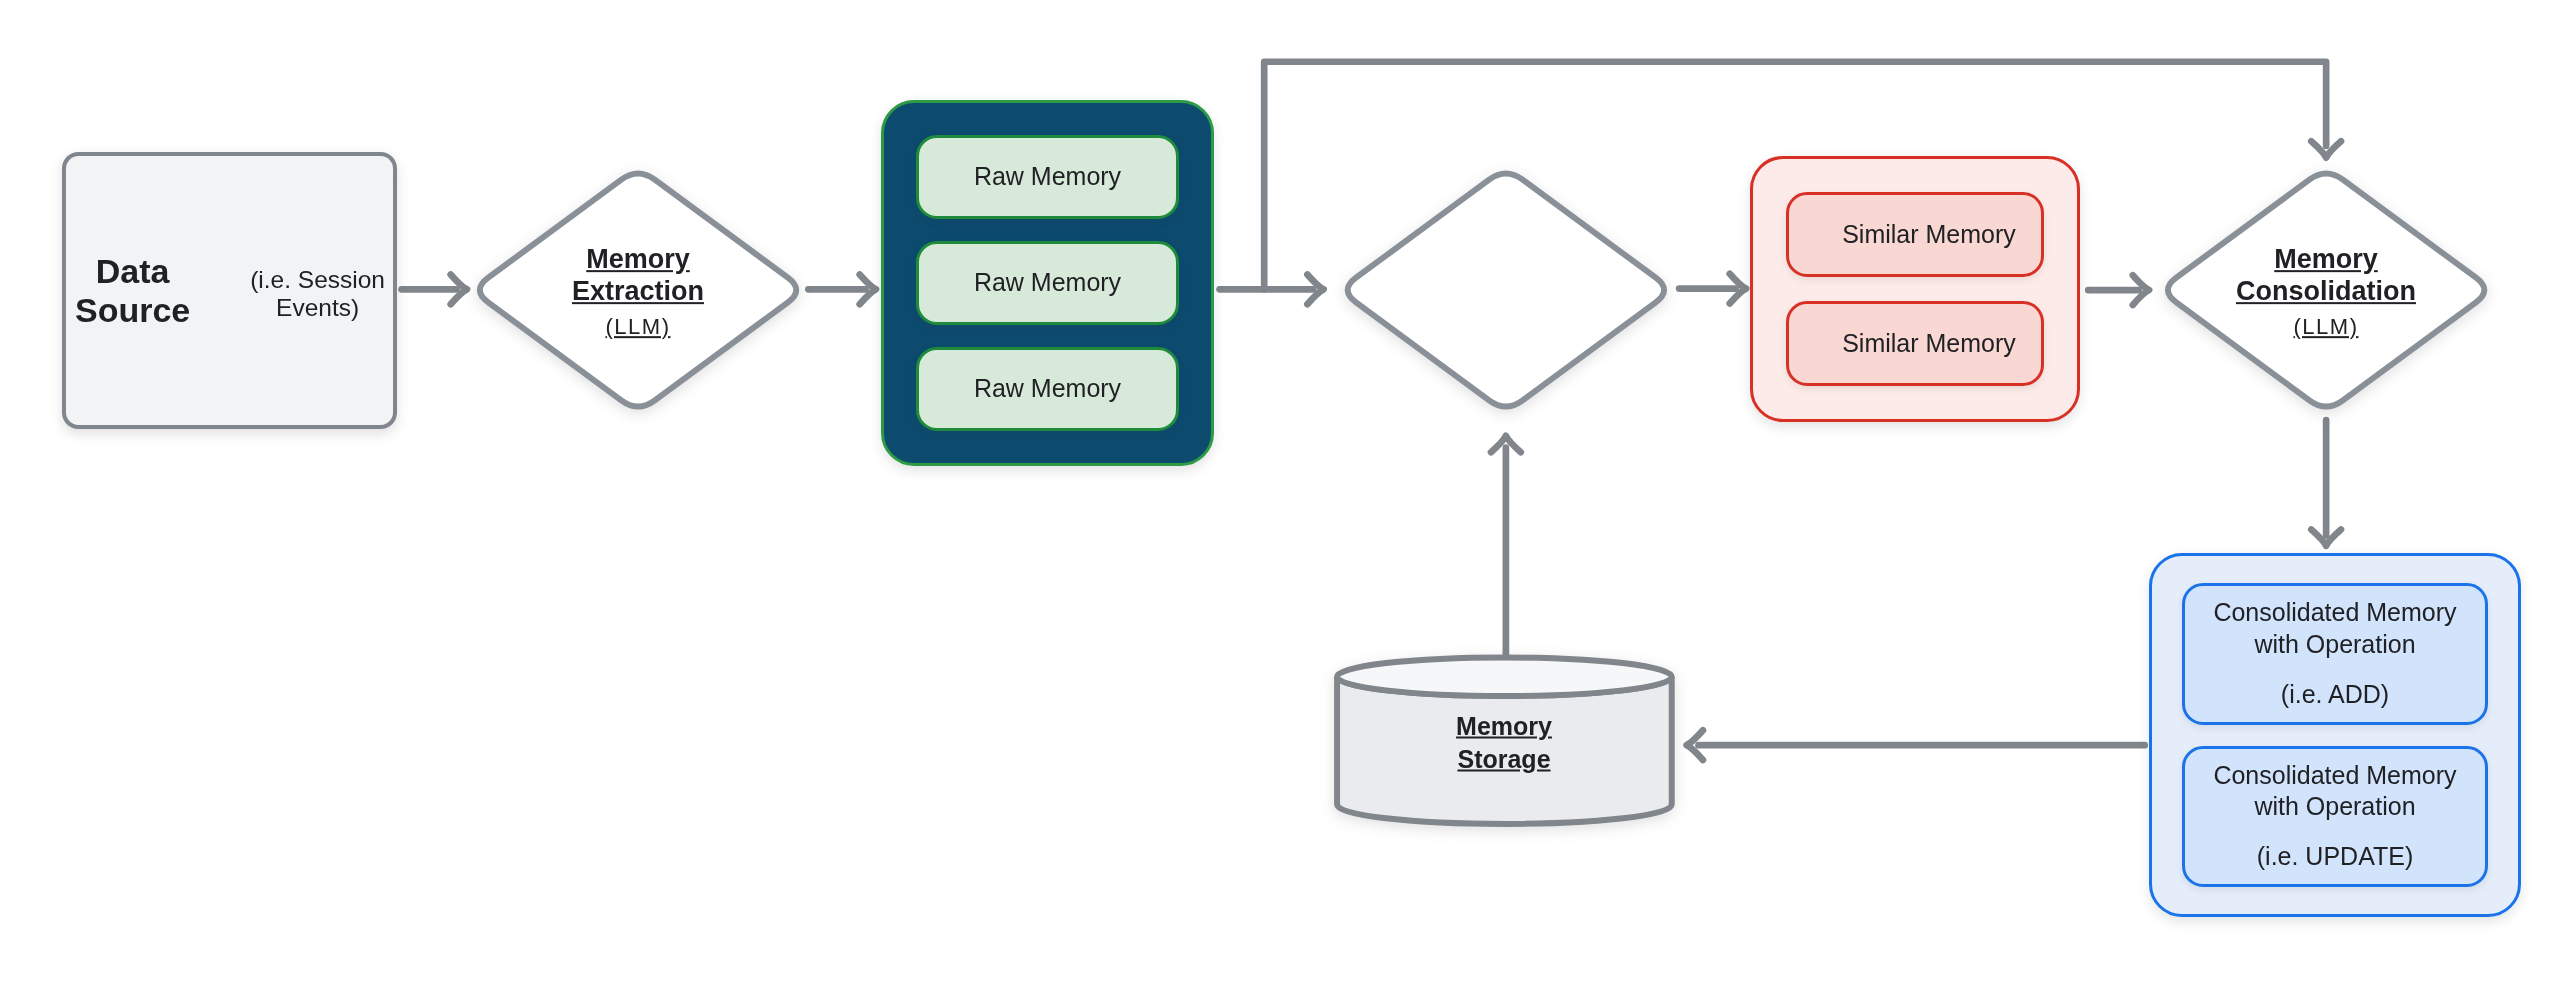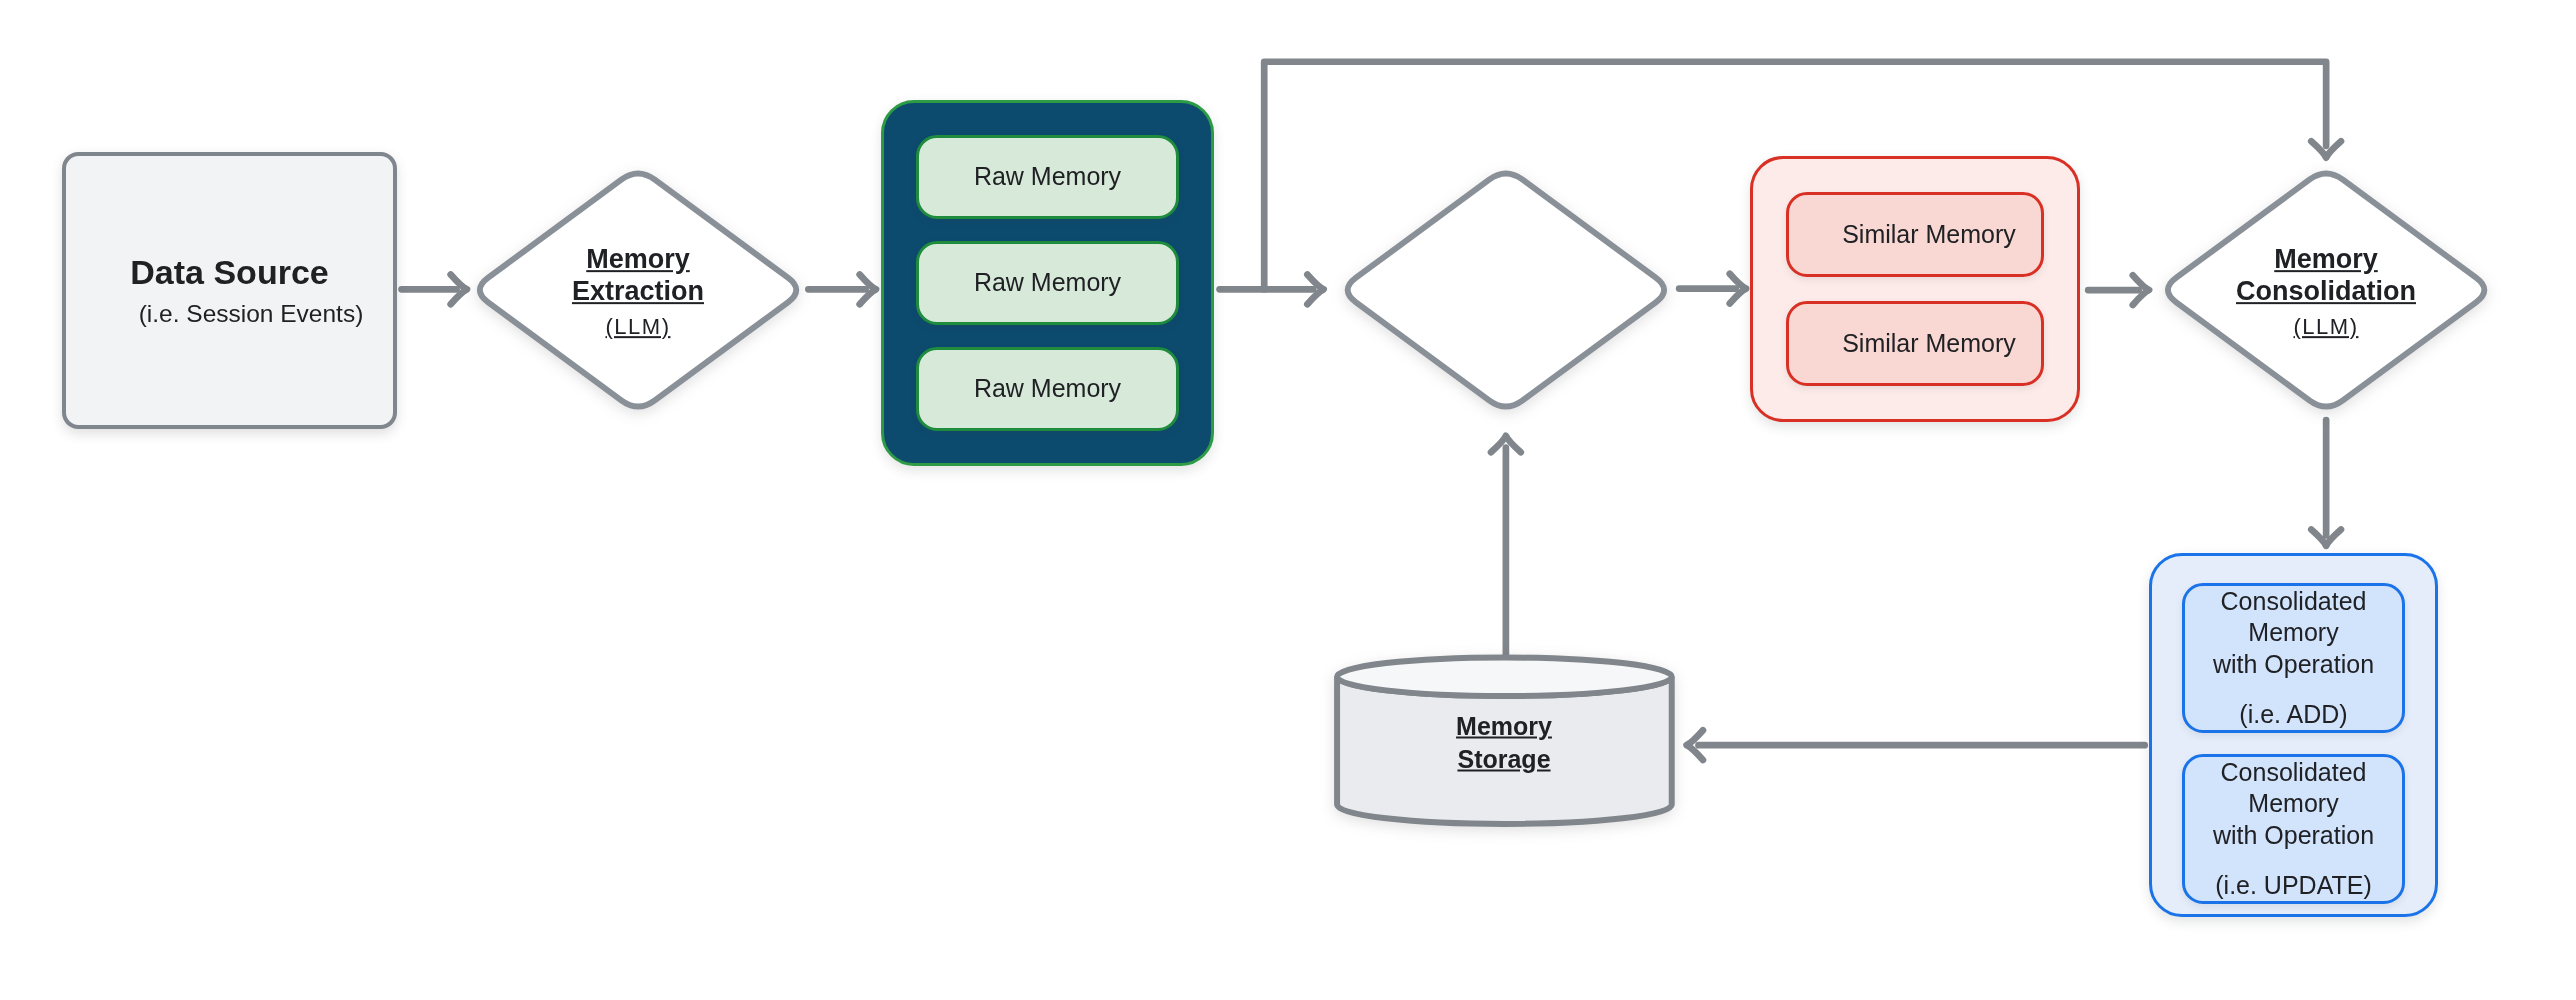--- a/index.html
+++ b/index.html
@@ -16,42 +16,42 @@
   .wire { stroke: #80868b; stroke-width: 9; fill: none; stroke-linecap: round; stroke-linejoin: round; }
   .shape { filter: drop-shadow(0 5px 9px rgba(60,64,67,0.16)); }
 
   .node, .group, .label { position: absolute; box-sizing: border-box; }
   .pre { white-space: pre-line; }
 
   
   .datasource {
     left: 62px; top: 152px; width: 335px; height: 277px;
     background: #f2f3f5; border: 4.5px solid #7f868d; border-radius: 16.4px;
-    display: flex; flex-direction: column; align-items: center; justify-content: center;
+    display: flex; flex-direction: row; align-items: center; justify-content: center;
     text-align: center; box-shadow: 0 4.5px 12px rgba(60,64,67,0.16);
   }
   .datasource .t { font-size: 34px; font-weight: 700; }
   .datasource .s { font-size: 24.5px; font-weight: 400; margin-top: 7.4px; margin-left: 43px; }
 
   
   .group { display: flex; flex-direction: column; border-radius: 33px; }
   .group-green {
     left: 881px; top: 100px; width: 333px; height: 366px;
     background: #0c4a6e; border: 3px solid #2d9b45;
     padding: 32px 32px; gap: 22px;
     box-shadow: 0 4.5px 12px rgba(60,64,67,0.14);
   }
   .group-red {
     left: 1750px; top: 156px; width: 330px; height: 266px;
     background: #fcebe9; border: 3px solid #d93025;
     padding: 33px 33px; gap: 24px;
     box-shadow: 0 4.5px 12px rgba(60,64,67,0.14);
   }
   .group-blue {
-    left: 2149px; top: 553px; width: 289px; height: 364px;
+    left: 2149px; top: 553px; width: 372px; height: 364px;
     background: #e5edfb; border: 3px solid #1a73e8;
     padding: 27px 30px; gap: 21px;
     box-shadow: 0 4.5px 12px rgba(60,64,67,0.14);
   }
   .card {
     flex: 1; display: flex; flex-direction: column; align-items: center; justify-content: center;
     text-align: center; font-size: 25px; font-weight: 500; line-height: 1.25;
     box-sizing: border-box; box-shadow: 0 3px 7.4px rgba(60,64,67,0.10);
   }
   .card-green { background: #d7ead9; border: 3.7px solid #1e8c3c; border-radius: 21px; }

